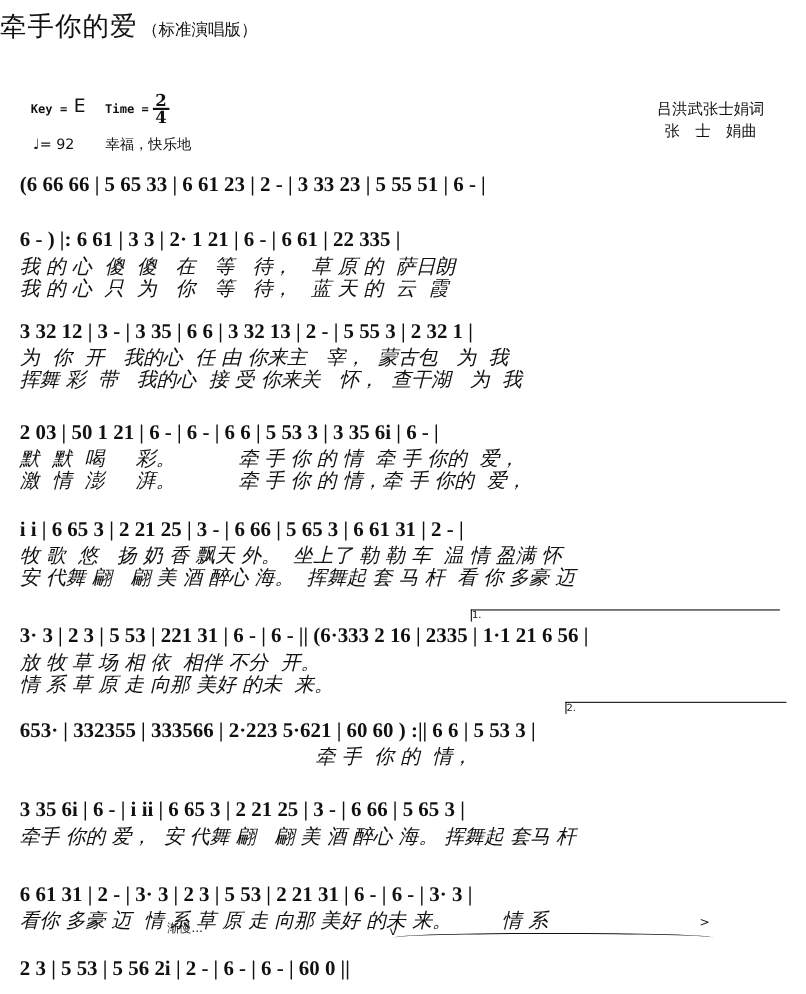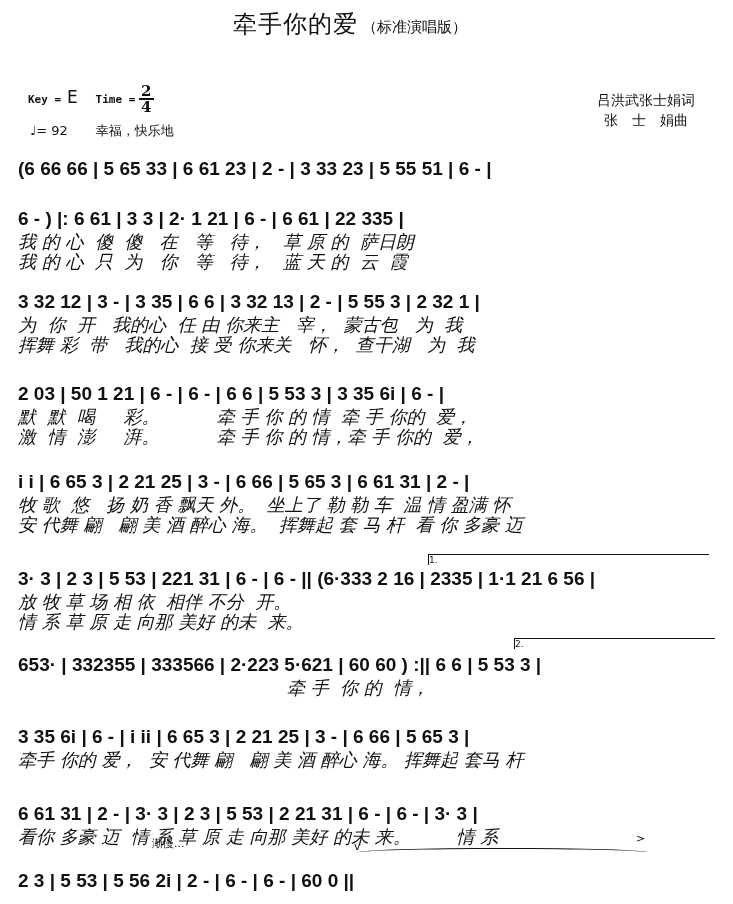--- a/index.html
+++ b/index.html
@@ -1,31 +1,31 @@
 <!DOCTYPE html>
 <html><head>
 <meta charset="utf-8">
 <style>
   html, body { margin: 0; padding: 0; background: #ffffff; }
   body {
     width: 733px; height: 904px; position: relative; overflow: hidden;
     font-family: "DejaVu Sans", "Liberation Sans", sans-serif; color: #111;
   }
-  .title-wrap { position: absolute; top: 8px; left: 0; width: 700px; text-align: center; }
+  .title-wrap { position: absolute; top: 8px; left: 0; width: 700px; }
   .title { font-size: 24px; letter-spacing: 1px; }
   .subtitle { font-size: 15px; margin-left: 4px; }
   .meta-left { position: absolute; left: 28px; top: 84px; font-size: 12px; }
   .meta-left .key { font-family: "DejaVu Sans Mono", monospace; font-weight: bold; font-size: 11px; }
   .meta-left .keyval { font-size: 17px; margin: 0 14px 0 2px; }
   .frac { display: inline-block; vertical-align: middle; text-align: center; font-weight: bold; font-size: 15px; line-height: 14px; font-family: "DejaVu Serif", serif; }
   .frac .num { border-bottom: 2px solid #111; padding: 0 2px; }
   .tempo { position: absolute; left: 30px; top: 122px; font-size: 13px; }
   .credits { position: absolute; right: 38px; top: 90px; font-size: 14px; line-height: 20px; text-align: center; }
   .system { position: absolute; left: 18px; width: 700px; }
-  .notes { display: flex; align-items: flex-end; height: 30px; font-size: 19px; font-weight: bold; font-family: Liberation Sans, sans-serif; white-space: nowrap; }
+  .notes { display: flex; align-items: flex-end; height: 30px; font-size: 19px; font-weight: bold; font-family: Liberation Serif, serif; white-space: nowrap; }
   .lyr { display: flex; font-size: 18px; height: 20px; white-space: pre; letter-spacing: 0; font-style: italic; }
   .slur { position: absolute; top: -10px; height: 8px; border-top: 1.5px solid #111; border-radius: 50% 50% 0 0; }
   .volta { position: absolute; height: 10px; border-top: 1px solid #111; border-left: 1px solid #111; font-size: 9px; }
   .mark { position: absolute; font-size: 11px; }
 </style>
 </head>
 <body>
 
 <div class="title-wrap">
   <span class="title">牵手你的爱</span><span class="subtitle">（标准演唱版）</span>

